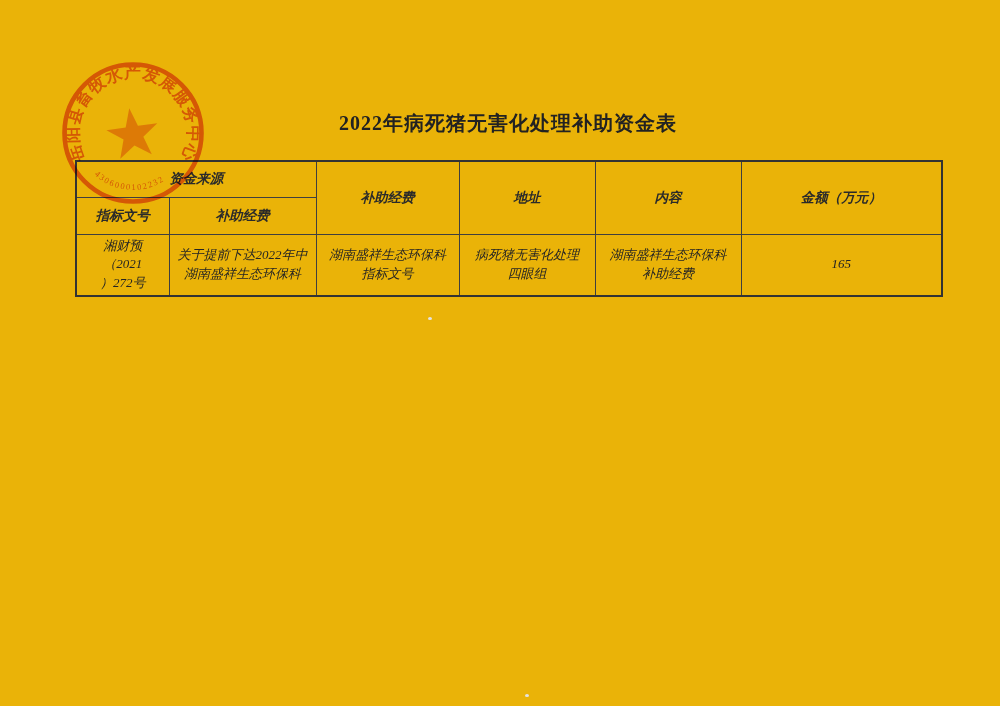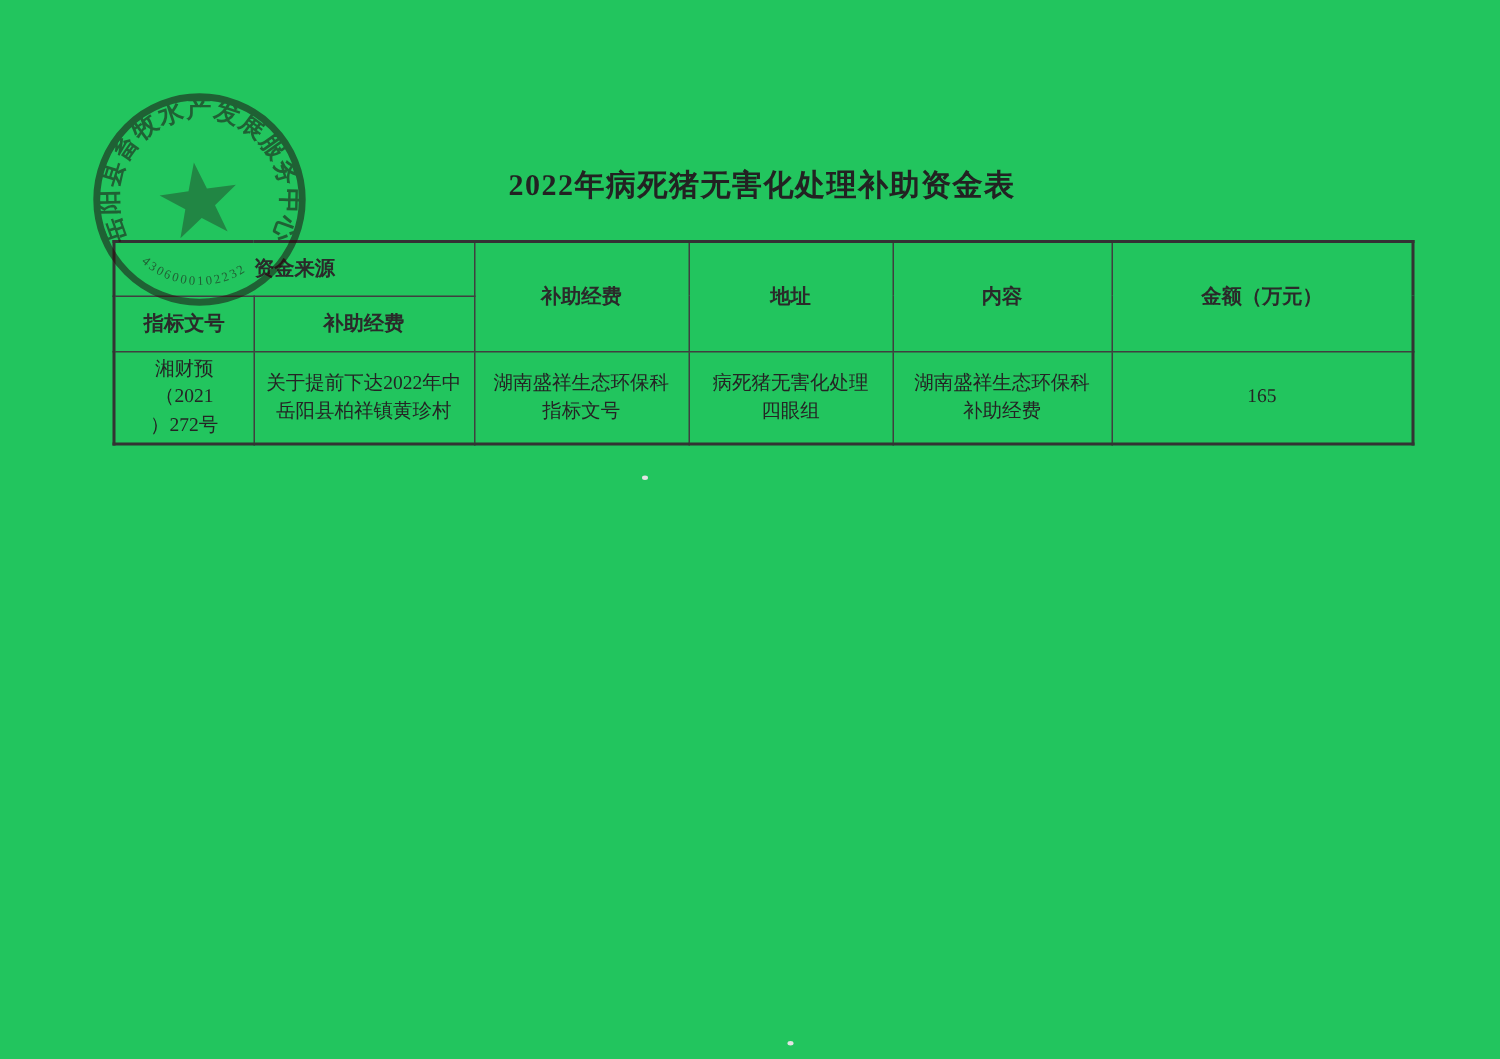--- a/index.html
+++ b/index.html
@@ -1,20 +1,20 @@
 <!DOCTYPE html>
 <html><head>
 <meta charset="utf-8">
 <style>
   html, body { margin: 0; padding: 0; background: #ffffff; }
   .page {
     position: relative;
     width: 1000px;
     height: 706px;
-    background: #22c55e;
+    background: #eab308;
     font-family: "Liberation Serif", "DejaVu Serif", serif;
     color: #262626;
     overflow: hidden;
   }
   .doc-title {
     position: absolute;
     left: 75px;
     top: 110px;
     width: 866px;
     margin: 0;
@@ -25,20 +25,21 @@
     color: #222;
   }
   .fund-table {
     position: absolute;
     left: 75px;
     top: 160px;
     width: 866px;
     border-collapse: collapse;
     table-layout: fixed;
     border: 2.2px solid #333;
+    font-style: italic;
   }
   .fund-table th, .fund-table td {
     border: 1.6px solid #3f3f3f;
     text-align: center;
     vertical-align: middle;
     padding: 2px 8px;
     white-space: pre-line;
     line-height: 1.45;
     overflow: hidden;
   }
@@ -104,21 +105,21 @@
         <th rowspan="2">金额（万元）</th>
       </tr>
       <tr class="row-sub">
         <th>指标文号</th>
         <th>补助经费</th>
       </tr>
       <tr class="row-data">
         <td class="ta-l">湘财预（2021
 ）272号</td>
         <td class="ta-l">关于提前下达2022年中
-岳阳县柏祥镇黄珍村</td>
+湖南盛祥生态环保科</td>
         <td>湖南盛祥生态环保科
 指标文号</td>
         <td>病死猪无害化处理
 四眼组</td>
         <td>湖南盛祥生态环保科
 补助经费</td>
         <td>165</td>
       </tr>
     </tbody>
   </table>

